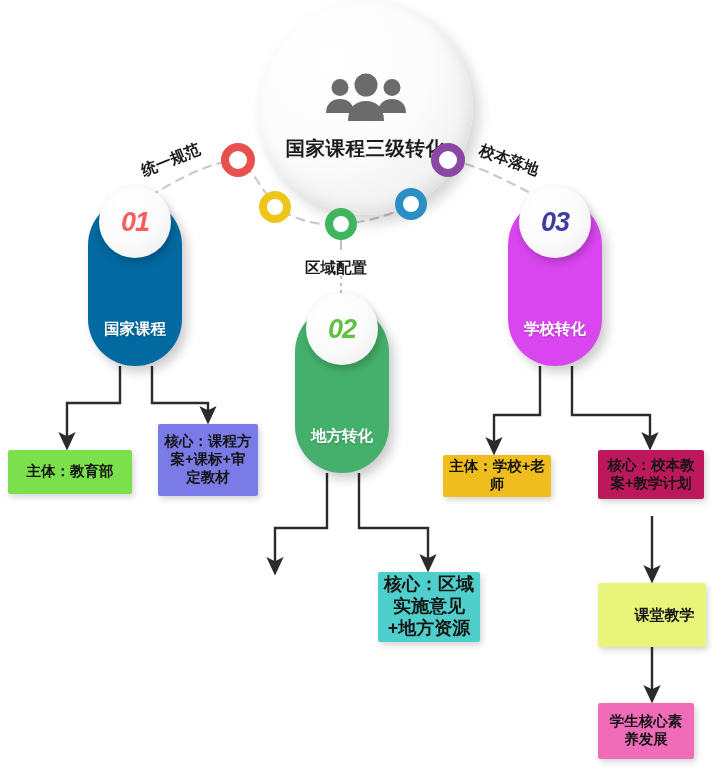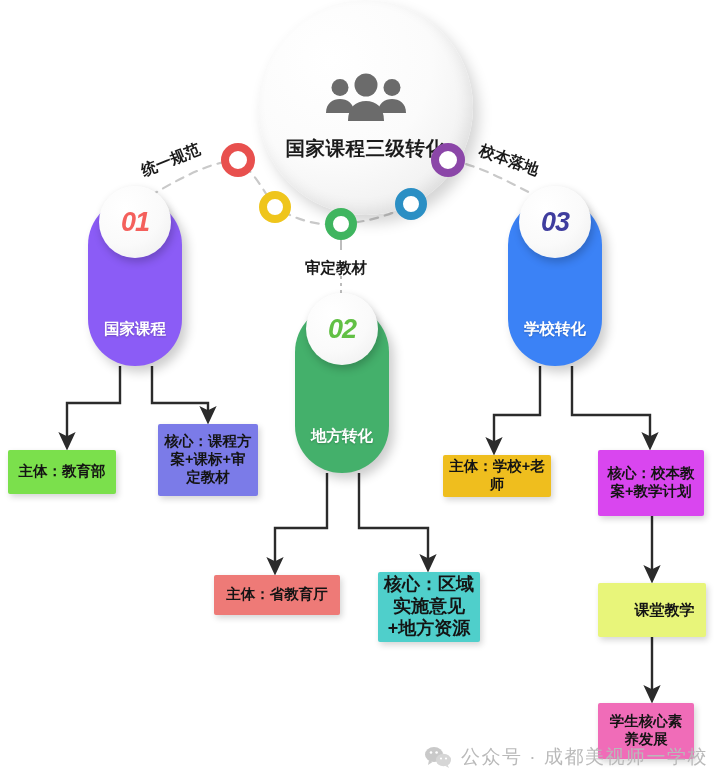--- a/index.html
+++ b/index.html
@@ -60,45 +60,45 @@
     display:flex;align-items:center;justify-content:center;
     margin-top:-12px;
     font-size:27px;font-weight:bold;font-style:italic;letter-spacing:-1px;
   }
   .pill .plabel{
     margin-top:auto;margin-bottom:26px;
     color:#ffffff;font-size:15.5px;font-weight:bold;
     text-shadow:0 1px 2px rgba(0,0,0,.22);
     white-space:nowrap;
   }
-  #pill-01{left:88px;top:198px;background:#8b5cf6;}
+  #pill-01{left:88px;top:198px;background:#0369a1;}
   #pill-01 .badge{color:#F4605C;}
   #pill-02{left:295px;top:305px;background:#44B06B;}
   #pill-02 .badge{color:#62C045;text-align:center;}
-  #pill-03{left:508px;top:198px;background:#3b82f6;gap:22px;}
+  #pill-03{left:508px;top:198px;background:#d946ef;gap:22px;}
   #pill-03 .badge{color:#3F3D9E;}
 
   
   .box{
     position:absolute;
     border-radius:2px;
     display:flex;align-items:center;justify-content:center;
     text-align:center;
     color:#141414;font-weight:bold;
     box-shadow:2px 3px 6px rgba(0,0,0,.17);
     line-height:1.22;
     padding:4px 6px;box-sizing:border-box;
   }
-  #box-moe      {left:8px;  top:450px; width:108px;height:44px; background:#7BE04C; font-size:14.5px;}
+  #box-moe      {left:8px;  top:450px; width:124px;height:44px; background:#7BE04C; font-size:14.5px;}
   #box-core1    {left:158px;top:424px; width:100px;height:72px; background:#7B7BE8; font-size:14.5px;}
   #box-prov     {left:214px;top:575px; width:126px;height:40px; background:#EE7A77; font-size:14.5px;}
   #box-core2    {left:378px;top:572px; width:102px;height:70px; background:#4FCFCB; font-size:18px;}
   #box-school   {left:443px;top:455px; width:108px;height:42px; background:#EFBE1E; font-size:14.5px;}
-  #box-core3    {left:598px;top:450px; width:106px;height:66px; background:#d946ef; font-size:14.5px;}
-  #box-class    {left:598px;top:583px; width:108px;height:54px; background:#E8F57A; font-size:15px;padding-left:31px;}
+  #box-core3    {left:598px;top:450px; width:106px;height:49px; background:#be185d; font-size:14.5px;}
+  #box-class    {left:598px;top:583px; width:108px;height:64px; background:#E8F57A; font-size:15px;padding-left:31px;}
   #box-literacy {left:598px;top:703px; width:96px;height:56px; background:#F06CB8; font-size:14.5px;}
 
   
   .footer{
     position:absolute;left:424px;top:744px;
     display:flex;align-items:center;gap:9px;
     color:#b9b9b9;font-size:19px;letter-spacing:1.5px;
     white-space:nowrap;
   }
   .footer .wx{width:28px;height:22px;flex:0 0 auto;}
@@ -150,54 +150,40 @@
     <div class="hub-title">国家课程三级转化</div>
   </div>
 
   <div class="ring" style="left:221px;top:143px;width:34px;height:34px;border:8.5px solid #E8504E;"></div>
   <div class="ring" style="left:259px;top:191px;width:32px;height:32px;border:8px solid #EFC51C;"></div>
   <div class="ring" style="left:325px;top:208px;width:32px;height:32px;border:8px solid #3FB55F;"></div>
   <div class="ring" style="left:395px;top:188px;width:32px;height:32px;border:8px solid #2B8FC4;"></div>
   <div class="ring" style="left:431px;top:143px;width:34px;height:34px;border:8.5px solid #8B46A8;"></div>
 
   <div class="arc-label lbl-left">统一规范</div>
-  <div class="arc-label lbl-mid">审定教材</div>
+  <div class="arc-label lbl-mid">区域配置</div>
   <div class="arc-label lbl-right">校本落地</div>
 
   <div class="pill" id="pill-01">
     <div class="badge">01</div>
     <div class="plabel">国家课程</div>
   </div>
 
   <div class="pill" id="pill-02">
     <div class="badge">02</div>
     <div class="plabel">地方转化</div>
   </div>
 
   <div class="pill" id="pill-03">
     <div class="badge">03</div>
     <div class="plabel">学校转化</div>
   </div>
 
   <div class="box" id="box-moe">主体：教育部</div>
   <div class="box" id="box-core1">核心：课程方案+课标+审定教材</div>
-  <div class="box" id="box-prov">主体：省教育厅</div>
   <div class="box" id="box-core2">核心：区域实施意见+地方资源</div>
   <div class="box" id="box-school">主体：学校+老师</div>
   <div class="box" id="box-core3">核心：校本教案+教学计划</div>
   <div class="box" id="box-class">课堂教学</div>
   <div class="box" id="box-literacy">学生核心素养发展</div>
 
-  <div class="footer">
-    <svg class="wx" viewBox="0 0 28 22">
-      <ellipse cx="10" cy="8.5" rx="9" ry="7.5" fill="#c9c9c9"></ellipse>
-      <path d="M5,14 L4,19 L8.5,16 Z" fill="#c9c9c9"></path>
-      <circle cx="7" cy="6.5" r="1.3" fill="#ffffff"></circle>
-      <circle cx="12.6" cy="6.5" r="1.3" fill="#ffffff"></circle>
-      <ellipse cx="19.5" cy="14" rx="7.5" ry="6.2" fill="#d6d6d6"></ellipse>
-      <path d="M23.5,18.5 L25,22 L21.5,20 Z" fill="#d6d6d6"></path>
-      <circle cx="17" cy="12.5" r="1.1" fill="#ffffff"></circle>
-      <circle cx="22" cy="12.5" r="1.1" fill="#ffffff"></circle>
-    </svg>
-    <span>公众号 · 成都美视师一学校</span>
-  </div>
 
 </div>
 
 </body></html>

